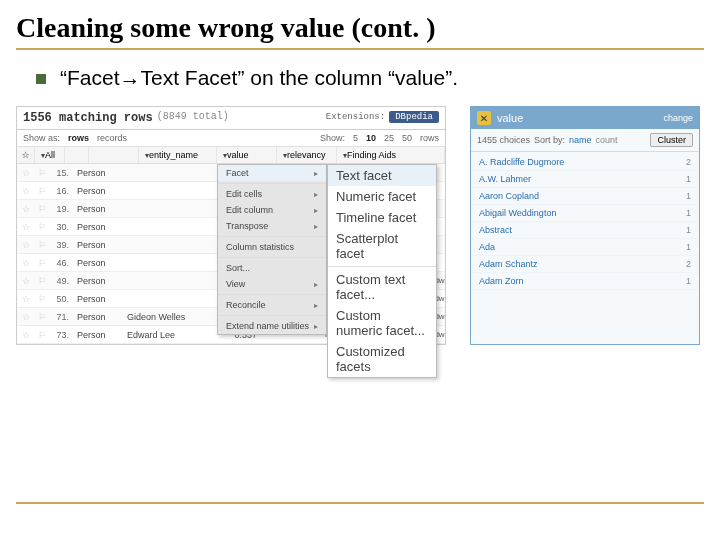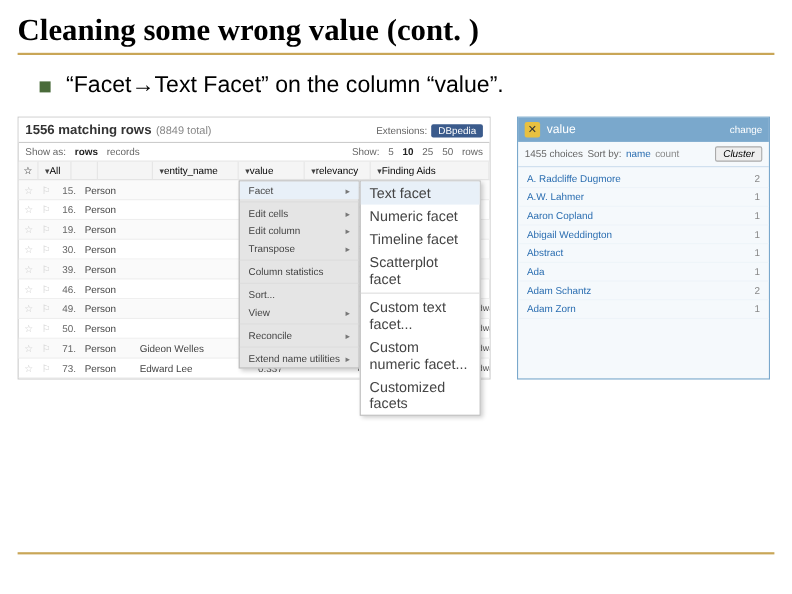--- a/index.html
+++ b/index.html
@@ -5,21 +5,21 @@
 * { box-sizing: border-box; margin: 0; padding: 0; }
 body { font-family: Arial, sans-serif; background: #fff; width: 720px; height: 540px; position: relative; }
 .slide { width: 720px; height: 540px; padding: 12px 16px 60px 16px; position: relative; }
 .title { font-family: 'Times New Roman', serif; font-size: 28px; font-weight: bold; color: #000; border-bottom: 2px solid #c9a657; padding-bottom: 4px; margin-bottom: 16px; }
 .bullet-row { display: flex; align-items: flex-start; margin-left: 20px; margin-bottom: 16px; }
 .bullet { width: 10px; height: 10px; background: #4a6b3a; margin-top: 8px; margin-right: 14px; flex-shrink: 0; }
 .bullet-text { font-size: 21px; color: #000; }
 .app { display: flex; gap: 24px; }
 .left-panel { width: 430px; border: 1px solid #ccc; background: #fff; }
 .right-panel { width: 230px; border: 1px solid #7aa8cc; background: #f5f9fc; font-size: 9px; color: #444; }
-.topbar { display: flex; align-items: flex-end; background: #fff; border-bottom: 1px solid #ccc; padding: 4px 6px; font-size: 10px; }
+.topbar { display: flex; align-items: flex-start; background: #fff; border-bottom: 1px solid #ccc; padding: 4px 6px; font-size: 10px; font-family: Liberation Mono, monospace; }
 .matching { font-weight: bold; font-size: 12px; color: #333; }
 .total { font-size: 10px; color: #888; margin-left: 4px; }
 .topbar-right { margin-left: auto; display: flex; align-items: center; gap: 4px; font-size: 9px; color: #666; }
 .badge { background: #3b5b8c; color: #fff; padding: 1px 6px; border-radius: 2px; font-size: 9px; }
 .subbar { display: flex; align-items: center; padding: 3px 6px; font-size: 9px; color: #666; border-bottom: 1px solid #e0e0e0; }
 .subbar .sep { margin: 0 4px; }
 .subbar .active { font-weight: bold; color: #222; }
 .columns-header { display: flex; background: #f5f5f5; border-bottom: 1px solid #ddd; font-size: 9px; }
 .col { display: flex; align-items: center; padding: 3px 4px; border-right: 1px solid #e5e5e5; }
 .col-star { width: 18px; justify-content: center; }
@@ -52,21 +52,21 @@
 .submenu-item.hl { background: #e8f0f8; }
 .grid-wrap { position: relative; }
 .right-header { background: #7aa8cc; color: #fff; padding: 4px 6px; display: flex; align-items: center; font-size: 11px; }
 .right-header .x { background: #e8c040; color: #333; width: 14px; height: 14px; display: inline-flex; align-items: center; justify-content: center; font-size: 10px; margin-right: 6px; border-radius: 2px; }
 .right-header .change { margin-left: auto; font-size: 9px; }
 .right-sub { padding: 4px 6px; display: flex; align-items: center; gap: 4px; border-bottom: 1px solid #cde; }
 .right-sub .lbl { color: #666; }
 .right-sub .sortby { color: #666; }
 .right-sub .name { color: #2a6db0; }
 .right-sub .count { color: #888; }
-.cluster-btn { margin-left: auto; border: 1px solid #aaa; background: #eee; padding: 1px 6px; font-size: 9px; border-radius: 2px; font-style: italic; }
+.cluster-btn { margin-left: auto; border: 1px solid #aaa; background: #eee; padding: 1px 6px; font-size: 9px; border-radius: 2px; }
 .facet-list { padding: 2px 0; }
 .facet-item { padding: 3px 8px; display: flex; justify-content: space-between; border-bottom: 1px solid #eef4f9; }
 .facet-item .fname { color: #2a6db0; }
 .facet-item .fcount { color: #888; }
 .bottom-rule { position: absolute; bottom: 36px; left: 16px; right: 16px; border-top: 2px solid #c9a657; }
 </style>
 </head>
 <body>
 
 <div class="slide">

